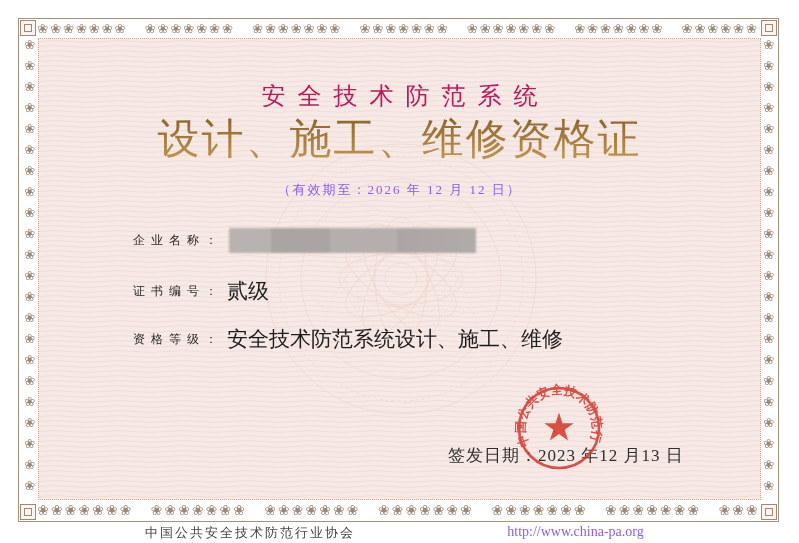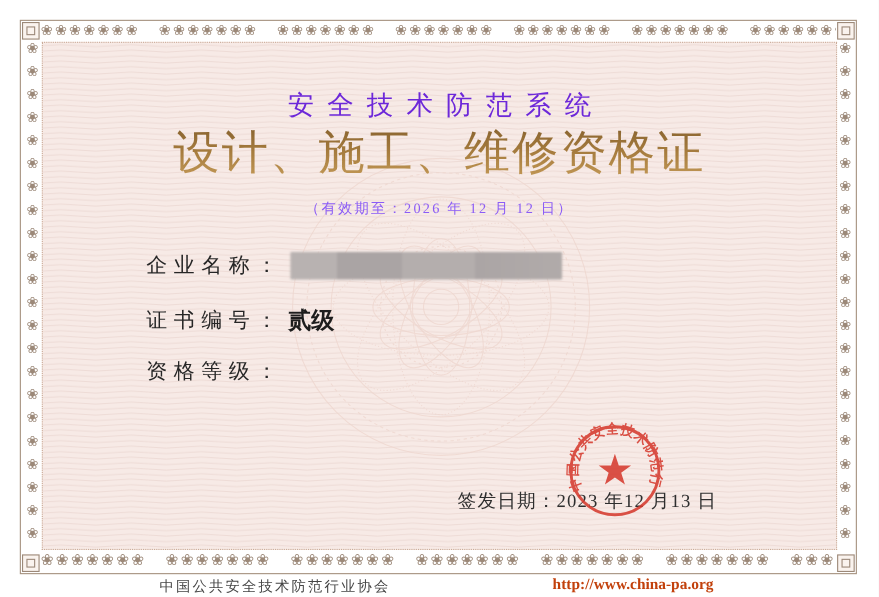--- a/index.html
+++ b/index.html
@@ -29,57 +29,57 @@
   
   .panel{
     position:absolute; left:38px; top:38px; width:723px; height:462px;
     background:#f7eae6; border:1px dotted #c9ab97; box-sizing:border-box;
   }
   .panel svg{ position:absolute; left:0; top:0; }
 
   
   .system-title{
     position:absolute; left:0; top:80px; width:100%; text-align:center;
-    font-size:24px; letter-spacing:12px; text-indent:12px; color:#6d28d9;
+    font-size:24px; letter-spacing:12px; text-indent:12px; color:#be185d;
   }
   .main-title{
     position:absolute; left:0; top:111px; width:100%; text-align:center;
     font-family:"Liberation Sans", sans-serif; font-weight:normal;
     font-size:42px; letter-spacing:2px;
     background:linear-gradient(180deg,#825e2c 0%,#a67c3e 48%,#c89e5b 100%);
     -webkit-background-clip:text; background-clip:text;
     -webkit-text-fill-color:transparent; color:#a67c3e;
   }
   .validity{
     position:absolute; left:0; top:181px; width:100%; text-align:center;
     font-size:13px; letter-spacing:2px; color:#8b5cf6;
   }
   .row{ position:absolute; left:133px; display:flex; align-items:center; color:#222; }
-  .row .lbl{ font-size:19px; letter-spacing:6px; color:#262626; }
-  .row .val{ font-size:21px; font-weight:bold; color:#1d1d1d; margin-left:4px; }
+  .row .lbl{ font-size:12px; letter-spacing:6px; color:#262626; }
+  .row .val{ font-size:21px; font-weight:normal; color:#1d1d1d; margin-left:4px; }
   .r1{top:228px} .r2{top:277px} .r3{top:325px} .r4{top:372px}
   .redact{
     filter:blur(1.2px); border-radius:1px;
     background:linear-gradient(90deg,#b8b2b1 0%,#b8b2b1 17%,#aaa4a4 17%,#aaa4a4 41%,#b4aead 41%,#b4aead 68%,#aba5a5 68%,#b1abaa 100%);
   }
   .redact-company{ width:247px; height:25px; margin-left:6px; }
   .redact-cert{ width:130px; height:21px; margin-left:2px; }
   .qz{ font-family:"Liberation Serif", serif; font-weight:bold; font-size:21px; }
   .issue-date{
-    position:absolute; left:416px; top:444px; font-size:17px;
+    position:absolute; left:448px; top:444px; font-size:17px;
     letter-spacing:1px; color:#2e2e2e;
   }
   .seal{ position:absolute; left:505px; top:374px; width:108px; height:108px; opacity:.88; }
   .footer-org{
     position:absolute; top:524px; left:120px; width:260px; text-align:center;
     font-size:13px; letter-spacing:2px; color:#454545;
   }
   .footer-url{
     position:absolute; top:524px; left:478px; width:195px; text-align:center;
-    font-size:14px; color:#c2410c;font-weight:bold;
+    font-size:14px; color:#8b5cf6;
   }
 </style>
 </head>
 <body>
 
 <div class="page">
 
   <div class="panel">
     <svg width="721" height="460" viewBox="0 0 721 460">
       <defs>
@@ -141,20 +141,21 @@
     <span class="redact redact-company"></span>
   </div>
 
   <div class="row r2">
     <span class="lbl">证书编号：</span>
     <span class="val">贰级</span>
   </div>
 
   <div class="row r3">
     <span class="lbl">资格等级：</span>
+    <span class="val">安全技术防范系统设计、施工、维修</span>
   </div>
 
 
   <div class="issue-date">签发日期：2023 年12 月13 日</div>
 
   <svg class="seal" viewBox="0 0 108 108">
     <defs>
       <path id="sealArc" d="M 24.56 71 A 34 34 0 1 1 83.44 71" fill="none"></path>
     </defs>
     <circle cx="54" cy="54" r="40" fill="none" stroke="#d63b2f" stroke-width="2.6"></circle>

